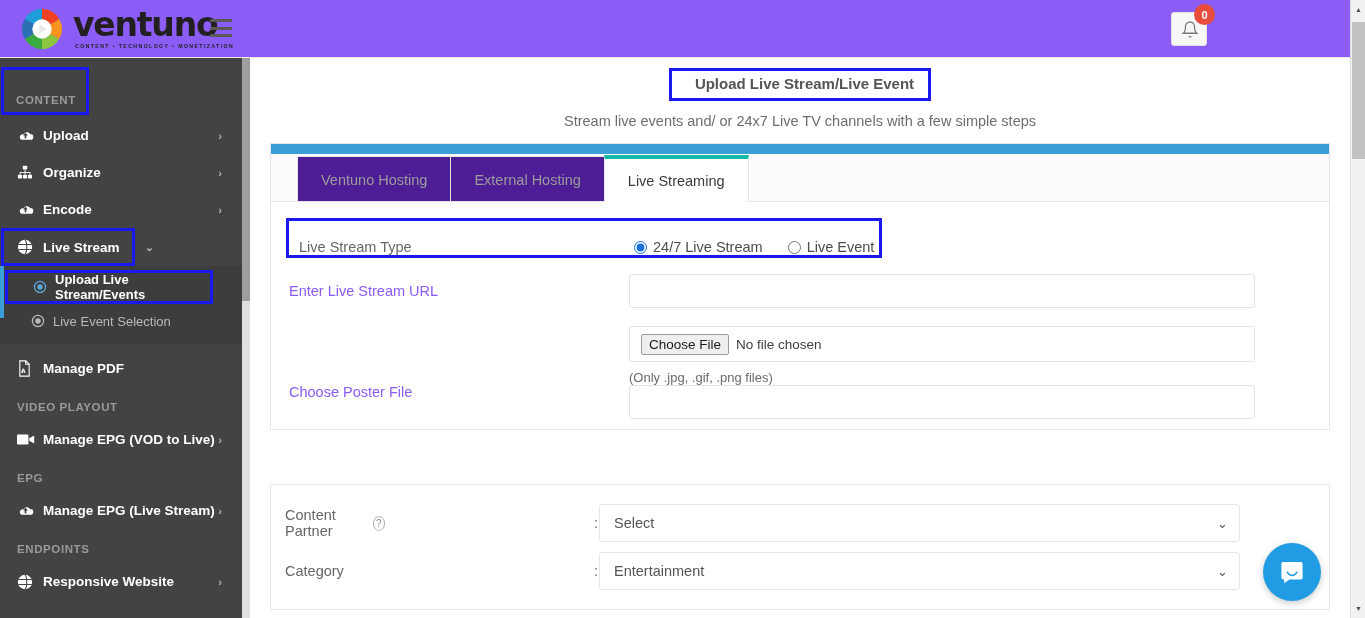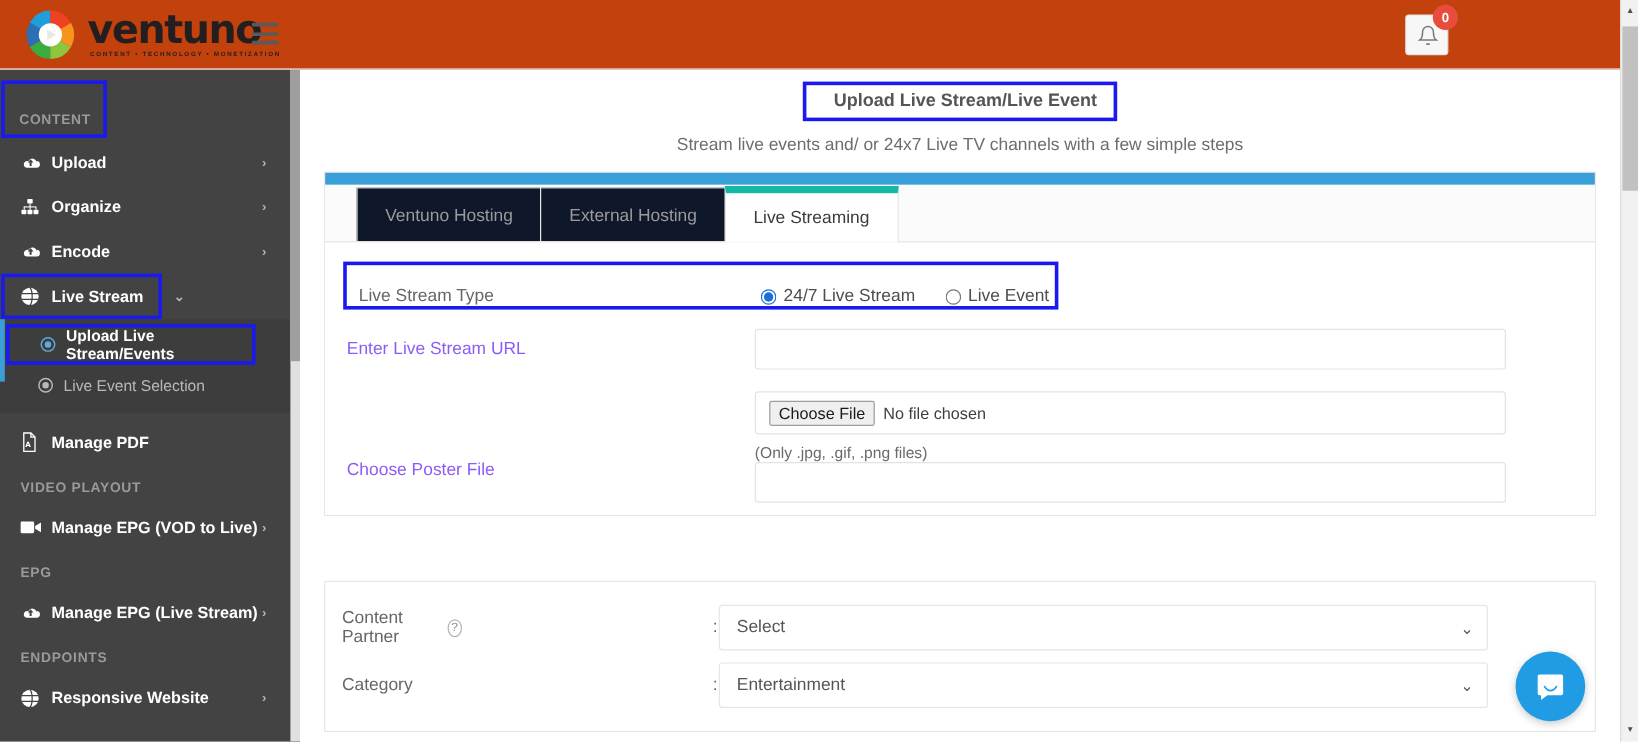--- a/index.html
+++ b/index.html
@@ -8,21 +8,21 @@
     width: 1365px; height: 618px;
     overflow: hidden;
     font-family: "Liberation Sans", sans-serif;
     background: #ffffff;
   }
 
   
   #topbar {
     position: absolute; top: 0; left: 0;
     width: 1350px; height: 58px;
-    background: #c2410c;
+    background: #8b5cf6;
     border-bottom: 1px solid #e8e8e8;
     z-index: 30;
   }
   #logo-wrap {
     position: absolute; left: 20px; top: 7px;
     display: flex; align-items: center; gap: 9px;
   }
   .logo-mark { width: 44px; height: 44px; }
   .logo-text-block { display: flex; flex-direction: column; line-height: 1; }
   .logo-word {
@@ -145,26 +145,26 @@
     border: 1px solid #e7e7e7;
   }
   #card-topbar { height: 10px; background: #3a9fd8; }
 
   #tabs { display: flex; padding-left: 26px; background: #fbfbfb; height: 48px; align-items: flex-end; }
   .tab {
     height: 46px; padding: 0 23px;
     display: flex; align-items: center; justify-content: center;
     font-size: 14.5px; color: #9b9b9b;
     border: 1px solid #e5e5e5; border-bottom: none;
-    background: #0f172a; cursor: pointer;
+    background: #4c1d95; cursor: pointer;
     margin-right: -1px;
   }
   .tab.active {
     background: #ffffff; color: #3b3b3b;
-    border-top: 6px solid #14b8a6;
+    border-top: 4px solid #14b8a6;
     height: 47px; position: relative; z-index: 2;
   }
 
   #panel {
     background: #ffffff; border-top: 1px solid #e5e5e5;
     padding: 16px 14px 10px 14px;
     position: relative; margin-top: -1px;
   }
 
   .streamtype-row {

